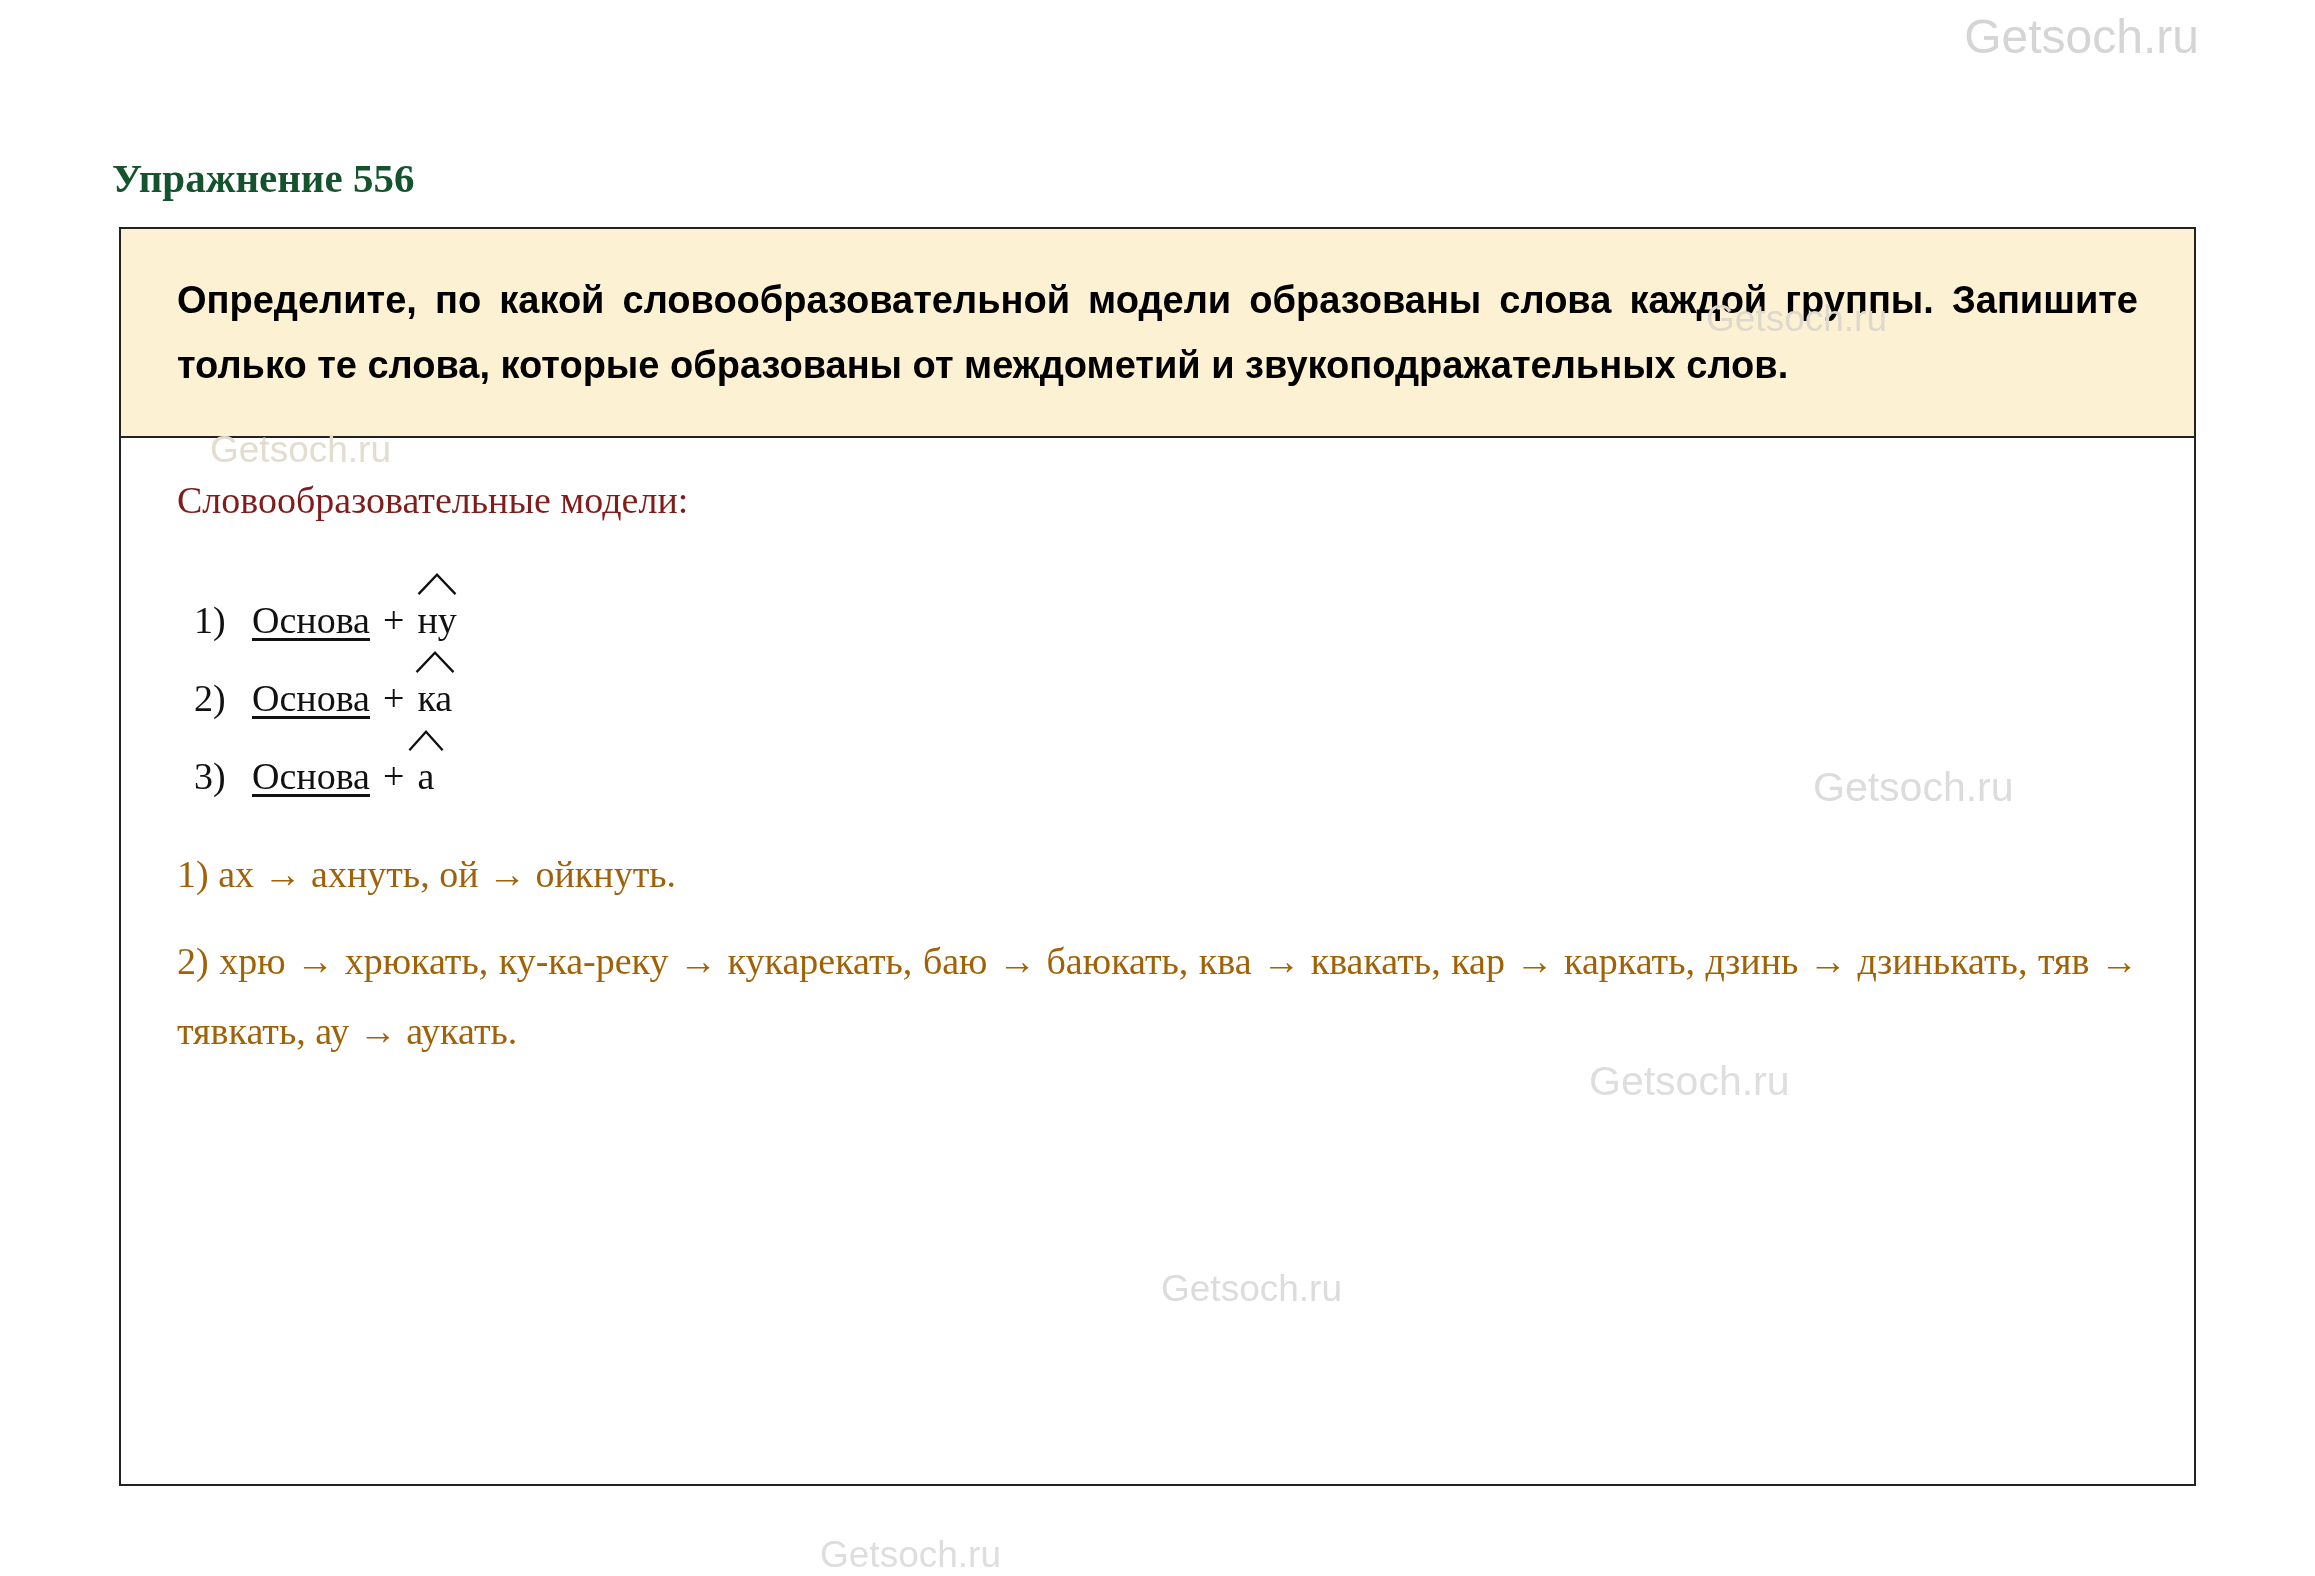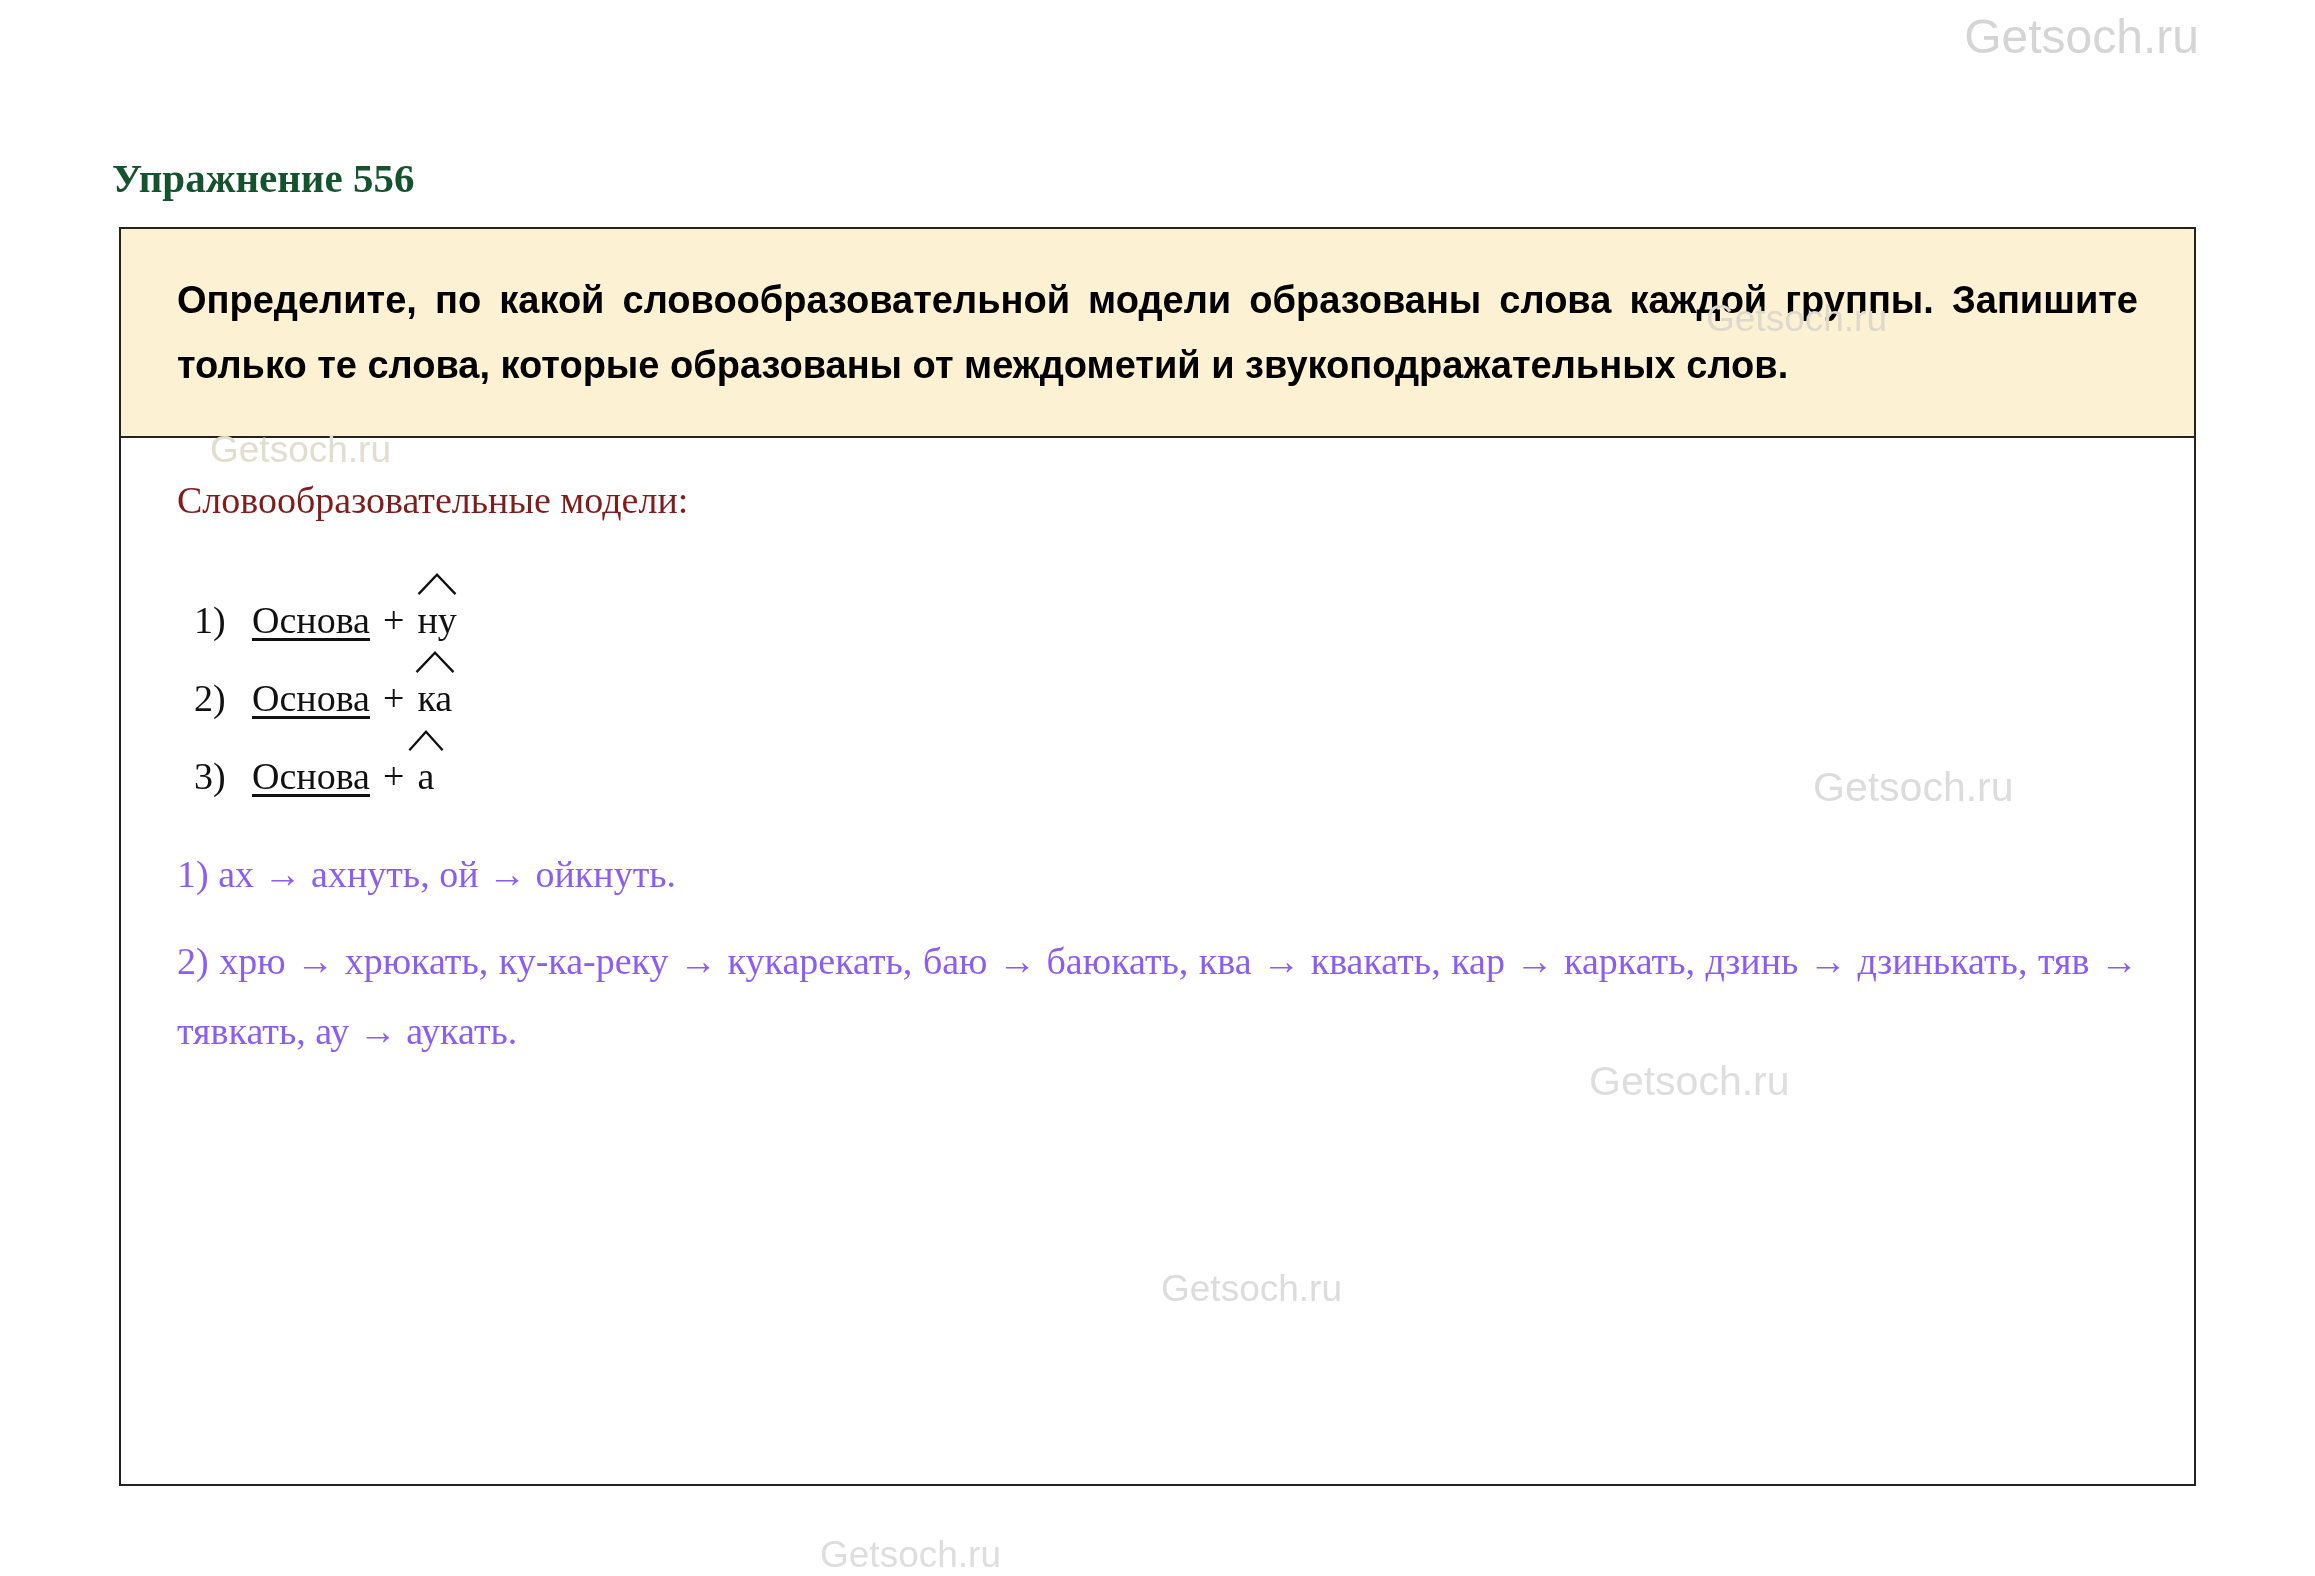--- a/index.html
+++ b/index.html
@@ -150,21 +150,21 @@
     height: 24px;
   }
   .suffix .hat svg { display: block; }
 
   .answers {
     margin: 0;
   }
   .answer-line {
     font-size: 38px;
     line-height: 1.85;
-    color: #8b5cf6;
+    color: #a16207;
     margin: 0 0 17px 0;
     text-align: justify;
     text-align-last: left;
   }
 </style>
 </head>
 <body>
 
 <div class="watermark wm-top-right">Getsoch.ru</div>
 

